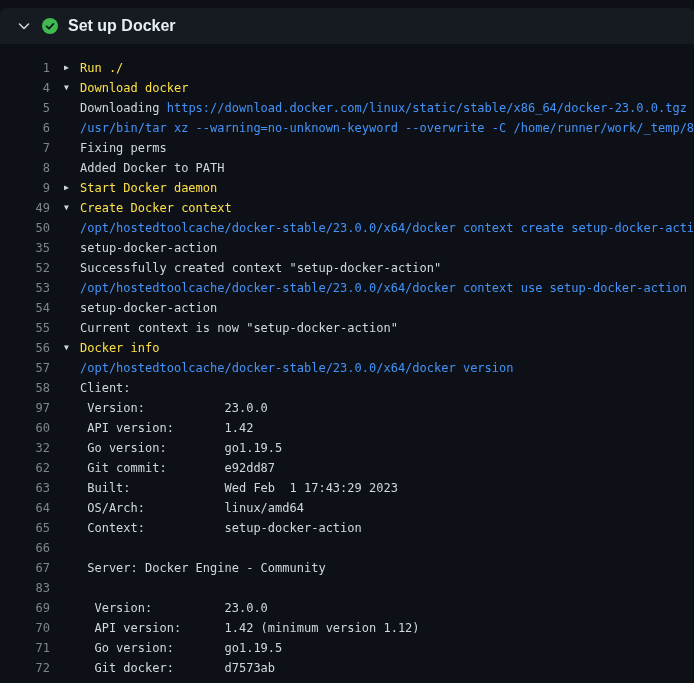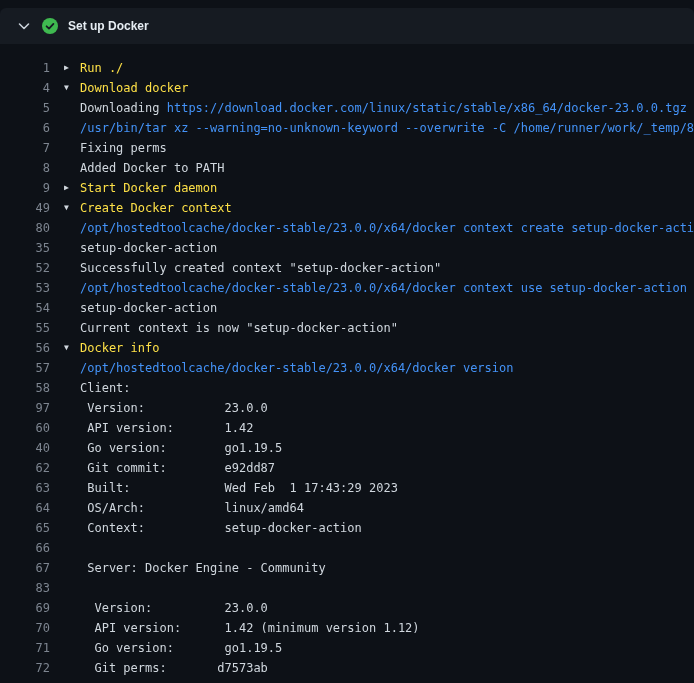--- a/index.html
+++ b/index.html
@@ -38,21 +38,21 @@
   .step-header .status {
     width: 16px;
     height: 16px;
     display: flex;
     align-items: center;
     justify-content: center;
     margin-right: 10px;
   }
   .step-title {
     color: #e6edf3;
-    font-size: 12px;
+    font-size: 16px;
     font-weight: 600;
   }
   .log {
     padding-top: 14px;
     background: #0d1117;
     overflow: hidden;
   }
   .line {
     display: flex;
     height: 20px;
@@ -110,39 +110,39 @@
   <div class="log">
     <div>
         <div class="line"><span class="num">1</span><span class="arrow">▶</span><span class="text"><span class="t-group">Run ./</span></span></div>
         <div class="line"><span class="num">4</span><span class="arrow">▼</span><span class="text"><span class="t-group">Download docker</span></span></div>
         <div class="line"><span class="num">5</span><span class="arrow"></span><span class="text"><span class="t-plain">Downloading </span><span class="t-link">https://download.docker.com/linux/static/stable/x86_64/docker-23.0.0.tgz</span></span></div>
         <div class="line"><span class="num">6</span><span class="arrow"></span><span class="text"><span class="t-cmd">/usr/bin/tar xz --warning=no-unknown-keyword --overwrite -C /home/runner/work/_temp/8c9</span></span></div>
         <div class="line"><span class="num">7</span><span class="arrow"></span><span class="text"><span class="t-plain">Fixing perms</span></span></div>
         <div class="line"><span class="num">8</span><span class="arrow"></span><span class="text"><span class="t-plain">Added Docker to PATH</span></span></div>
         <div class="line"><span class="num">9</span><span class="arrow">▶</span><span class="text"><span class="t-group">Start Docker daemon</span></span></div>
         <div class="line"><span class="num">49</span><span class="arrow">▼</span><span class="text"><span class="t-group">Create Docker context</span></span></div>
-        <div class="line"><span class="num">80</span><span class="arrow"></span><span class="text"><span class="t-cmd">/opt/hostedtoolcache/docker-stable/23.0.0/x64/docker context create setup-docker-action</span></span></div>
+        <div class="line"><span class="num">50</span><span class="arrow"></span><span class="text"><span class="t-cmd">/opt/hostedtoolcache/docker-stable/23.0.0/x64/docker context create setup-docker-action</span></span></div>
         <div class="line"><span class="num">35</span><span class="arrow"></span><span class="text"><span class="t-plain">setup-docker-action</span></span></div>
         <div class="line"><span class="num">52</span><span class="arrow"></span><span class="text"><span class="t-plain">Successfully created context "setup-docker-action"</span></span></div>
         <div class="line"><span class="num">53</span><span class="arrow"></span><span class="text"><span class="t-cmd">/opt/hostedtoolcache/docker-stable/23.0.0/x64/docker context use setup-docker-action</span></span></div>
         <div class="line"><span class="num">54</span><span class="arrow"></span><span class="text"><span class="t-plain">setup-docker-action</span></span></div>
         <div class="line"><span class="num">55</span><span class="arrow"></span><span class="text"><span class="t-plain">Current context is now "setup-docker-action"</span></span></div>
         <div class="line"><span class="num">56</span><span class="arrow">▼</span><span class="text"><span class="t-group">Docker info</span></span></div>
         <div class="line"><span class="num">57</span><span class="arrow"></span><span class="text"><span class="t-cmd">/opt/hostedtoolcache/docker-stable/23.0.0/x64/docker version</span></span></div>
         <div class="line"><span class="num">58</span><span class="arrow"></span><span class="text"><span class="t-plain">Client:</span></span></div>
         <div class="line"><span class="num">97</span><span class="arrow"></span><span class="text"><span class="t-plain"> Version:           23.0.0</span></span></div>
         <div class="line"><span class="num">60</span><span class="arrow"></span><span class="text"><span class="t-plain"> API version:       1.42</span></span></div>
-        <div class="line"><span class="num">40</span><span class="arrow"></span><span class="text"><span class="t-plain"> Go version:        go1.19.5</span></span></div>
+        <div class="line"><span class="num">32</span><span class="arrow"></span><span class="text"><span class="t-plain"> Go version:        go1.19.5</span></span></div>
         <div class="line"><span class="num">62</span><span class="arrow"></span><span class="text"><span class="t-plain"> Git commit:        e92dd87</span></span></div>
         <div class="line"><span class="num">63</span><span class="arrow"></span><span class="text"><span class="t-plain"> Built:             Wed Feb  1 17:43:29 2023</span></span></div>
         <div class="line"><span class="num">64</span><span class="arrow"></span><span class="text"><span class="t-plain"> OS/Arch:           linux/amd64</span></span></div>
         <div class="line"><span class="num">65</span><span class="arrow"></span><span class="text"><span class="t-plain"> Context:           setup-docker-action</span></span></div>
         <div class="line"><span class="num">66</span><span class="arrow"></span><span class="text"></span></div>
         <div class="line"><span class="num">67</span><span class="arrow"></span><span class="text"><span class="t-plain"> Server: Docker Engine - Community</span></span></div>
         <div class="line"><span class="num">83</span><span class="arrow"></span></div>
         <div class="line"><span class="num">69</span><span class="arrow"></span><span class="text"><span class="t-plain">  Version:          23.0.0</span></span></div>
         <div class="line"><span class="num">70</span><span class="arrow"></span><span class="text"><span class="t-plain">  API version:      1.42 (minimum version 1.12)</span></span></div>
         <div class="line"><span class="num">71</span><span class="arrow"></span><span class="text"><span class="t-plain">  Go version:       go1.19.5</span></span></div>
-        <div class="line"><span class="num">72</span><span class="arrow"></span><span class="text"><span class="t-plain">  Git perms:       d7573ab</span></span></div>
+        <div class="line"><span class="num">72</span><span class="arrow"></span><span class="text"><span class="t-plain">  Git docker:       d7573ab</span></span></div>
       </div>
   </div>
 
 </div>
 
 </body></html>

